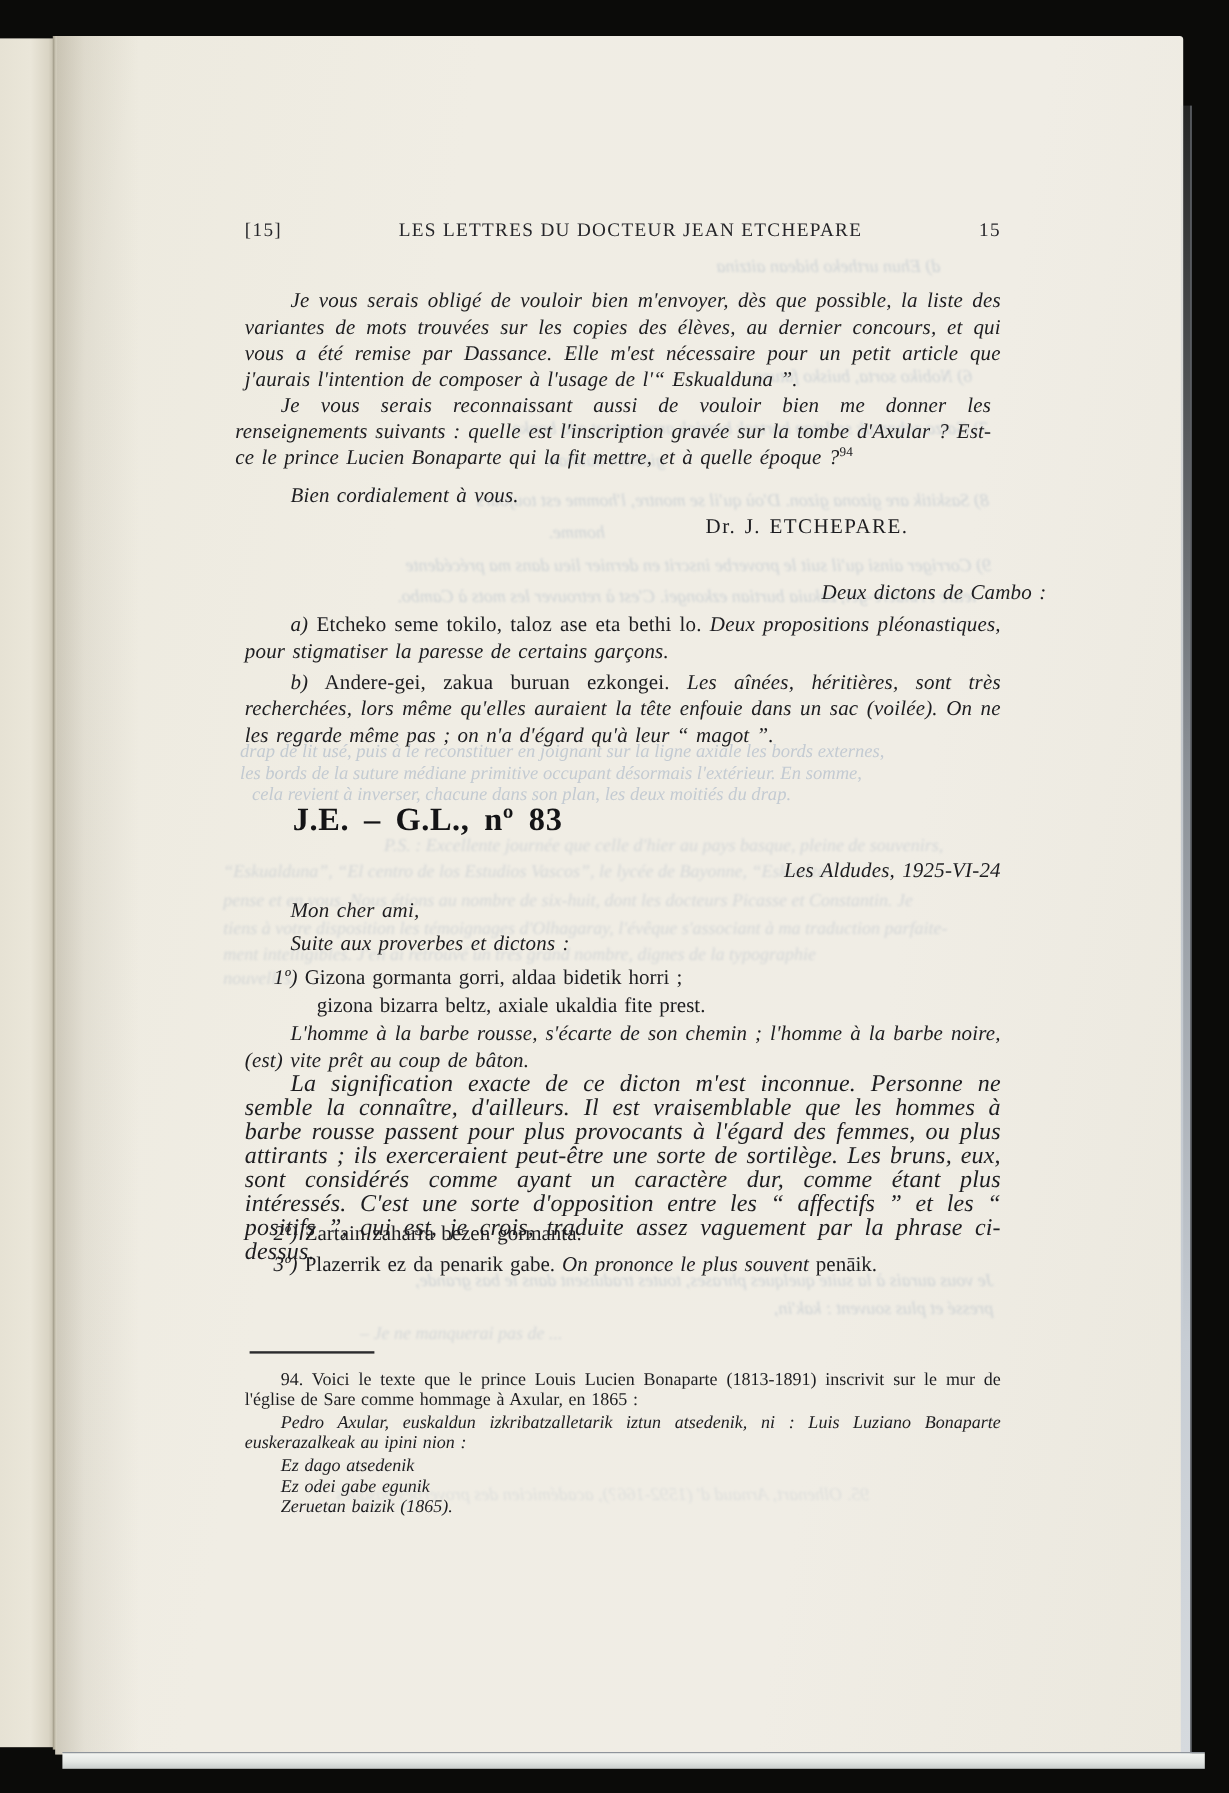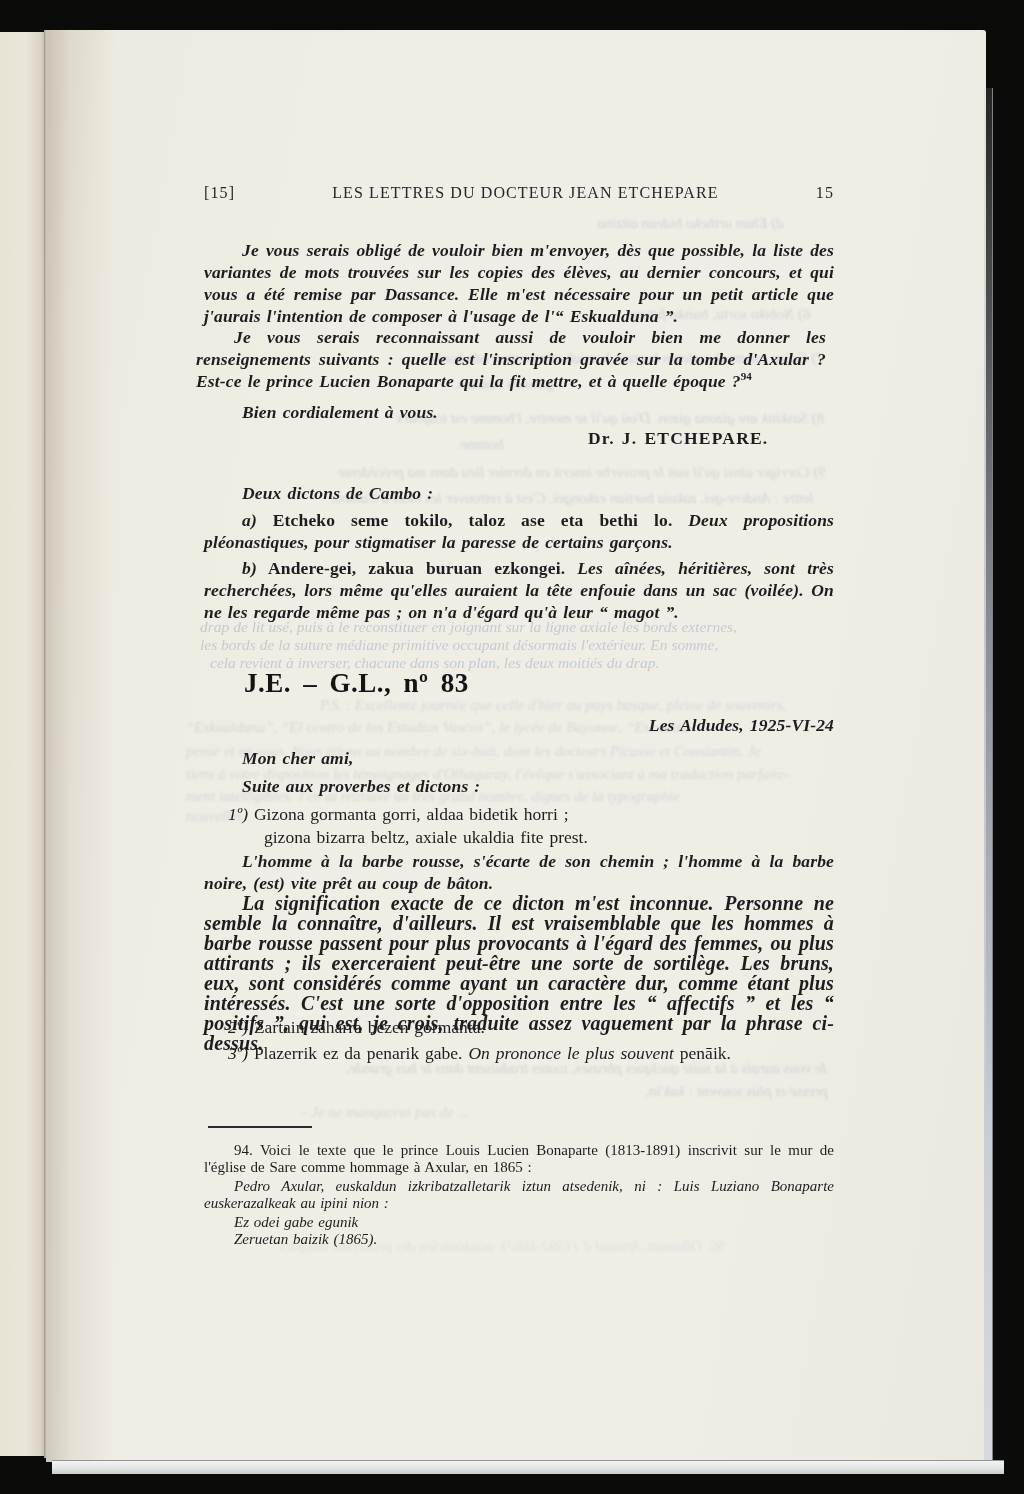--- a/index.html
+++ b/index.html
@@ -31,21 +31,21 @@
     background:linear-gradient(180deg,rgba(180,186,194,.15) 0%,rgba(182,189,198,.75) 40%,#c7cdd4 75%,#d6dade 100%);
     border-right:1px solid #7e848c;
   }
   .bottom-edge{
     position:absolute;left:52px;top:1460px;width:952px;height:13px;
     background:linear-gradient(180deg,#f2f4f1 0%,#e3e6e3 55%,#c9cdcc 100%);
     border-top:1px solid #8e949b;
   }
   
   .blk{position:absolute;color:#1d1d20;}
-  .body{font-size:17.5px;line-height:22px;width:630px;word-spacing:1.5px;letter-spacing:.15px;font-weight:bold;}
+  .body{font-size:17.5px;line-height:22px;width:630px;word-spacing:1.5px;letter-spacing:.15px;}
   .jt{text-align:justify;}
   .it{font-style:italic;}
   .rm{font-style:normal;}
   .ind{text-indent:38px;}
   .hdr{
     left:204px;top:184px;width:630px;display:flex;align-items:baseline;
     font-size:16px;letter-spacing:1.1px;color:#26262a;
   }
   .hdr .mid{flex:1;text-align:center;}
   .sig{letter-spacing:1.2px;}
@@ -116,21 +116,21 @@
   <div class="blk body jt it ind" style="left:204px;top:239px;">Je vous serais obligé de vouloir bien m'envoyer, dès que possible, la liste des variantes de mots trouvées sur les copies des élèves, au dernier concours, et qui vous a été remise par Dassance. Elle m'est nécessaire pour un petit article que j'aurais l'intention de composer à l'usage de l'“ Eskualduna ”.</div>
 
   <div class="blk body jt it ind" style="left:196px;top:326px;">
     <span>Je vous serais reconnaissant aussi de vouloir bien me donner les renseignements suivants : quelle est l'inscription gravée sur la tombe d'Axular ? Est-ce le prince Lucien Bonaparte qui la fit mettre, et à quelle époque ?</span><sup class="ref rm">94</sup>
   </div>
 
   <div class="blk body it" style="left:242px;top:401px;">Bien cordialement à vous.</div>
 
   <div class="blk body sig" style="left:588px;top:427px;width:auto;">Dr. J. ETCHEPARE.</div>
 
-  <div class="blk body it" style="left:242px;top:482px;">Deux dictons de Cambo :</div>
+  <div class="blk body it" style="left:242px;top:482px;text-align:right;">Deux dictons de Cambo :</div>
 
   <div class="blk body jt" style="left:204px;top:509px;">
     <span style="padding-left:38px;" class="it">a)</span>
     <span class="rm">Etcheko seme tokilo, taloz ase eta bethi lo.</span>
     <span class="it">Deux propositions pléonastiques, pour stigmatiser la paresse de certains garçons.</span>
   </div>
 
   <div class="blk body jt" style="left:204px;top:557px;">
     <span style="padding-left:38px;" class="it">b)</span>
     <span class="rm">Andere-gei, zakua buruan ezkongei.</span>
@@ -164,17 +164,18 @@
 
   <div class="fn-rule"></div>
 
   <div class="blk fn jt fn-ind" style="left:204px;top:1142px;">
     <span>94.</span> <span>Voici le texte que le prince Louis Lucien Bonaparte (1813-1891) inscrivit sur le mur de l'église de Sare comme hommage à Axular, en 1865 :</span>
   </div>
 
   <div class="blk fn jt it fn-ind" style="left:204px;top:1178px;">Pedro Axular, euskaldun izkribatzalletarik iztun atsedenik, ni : Luis Luziano Bonaparte euskerazalkeak au ipini nion :</div>
 
   <div class="blk fn it" style="left:234px;top:1214px;">
+    <div>Ez dago atsedenik</div>
     <div>Ez odei gabe egunik</div>
     <div>Zeruetan baizik (1865).</div>
   </div>
 
 </div>
 
 </body></html>

